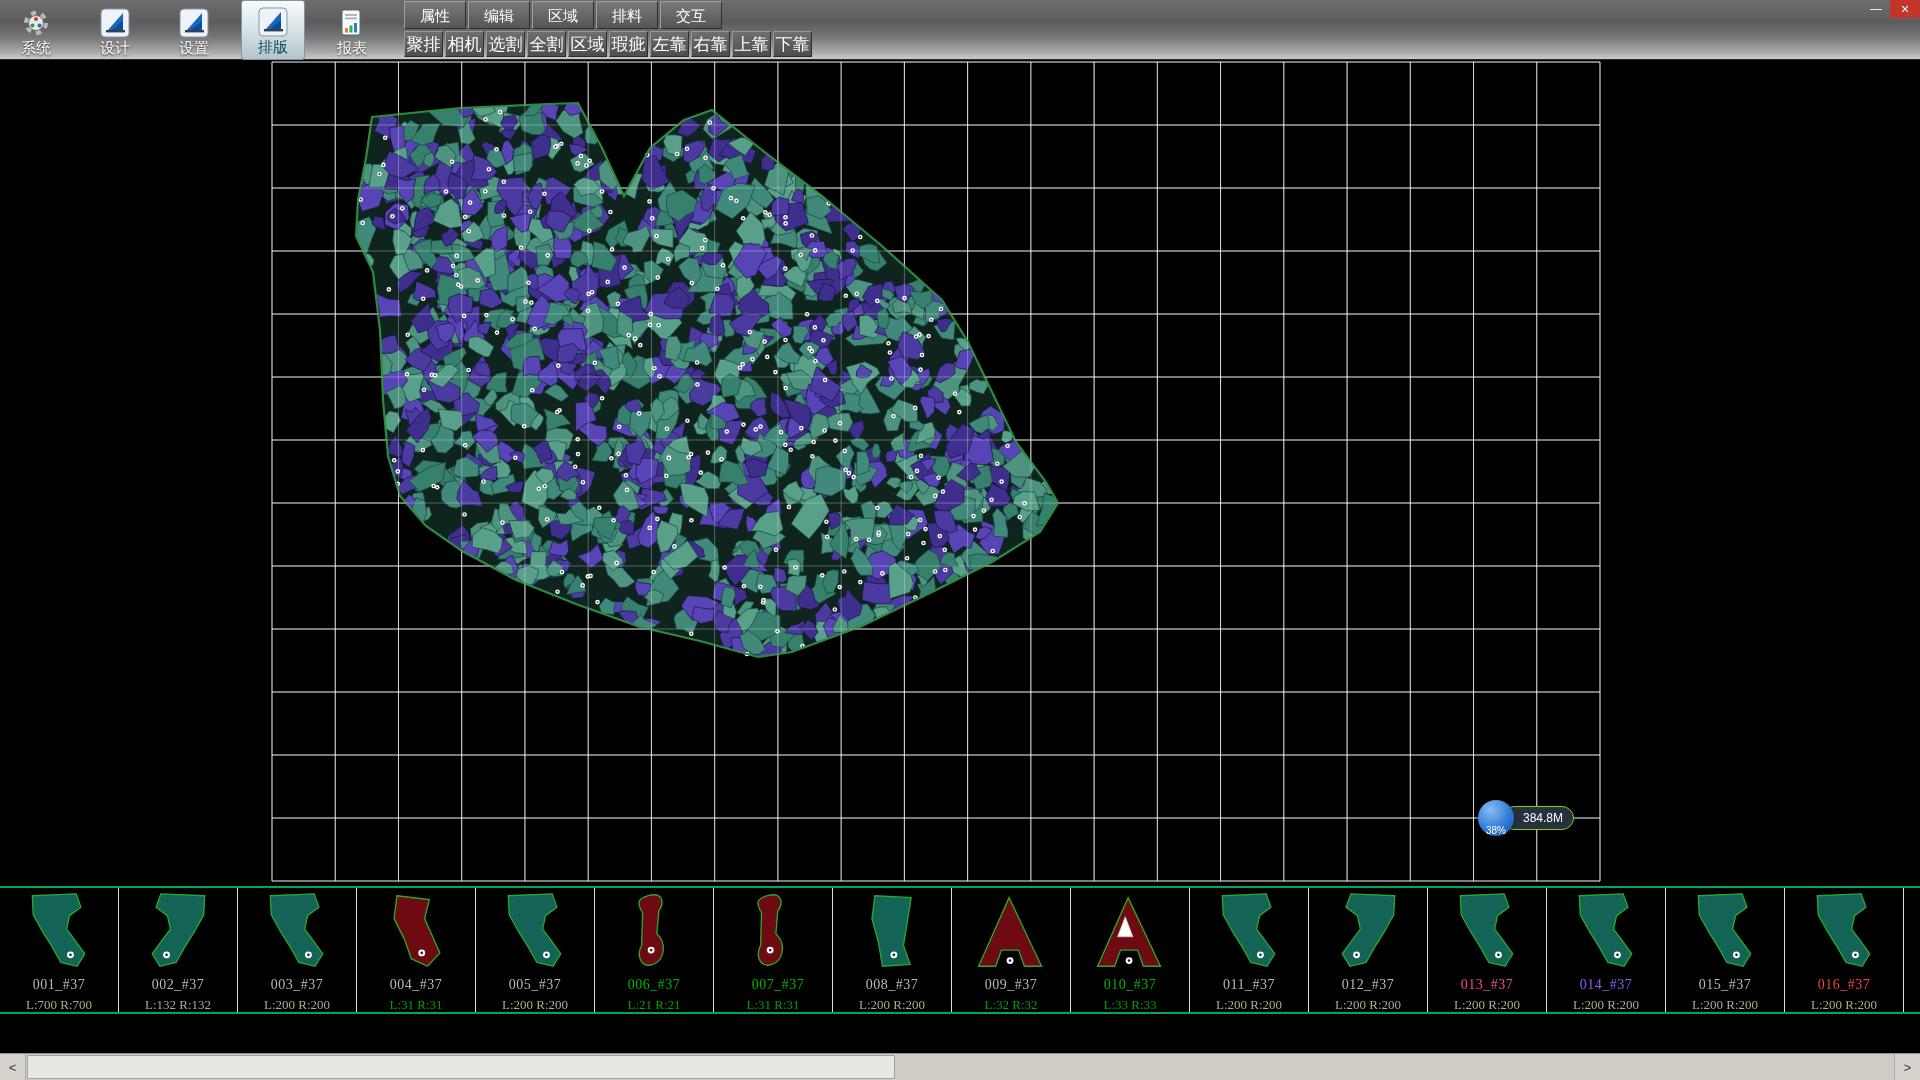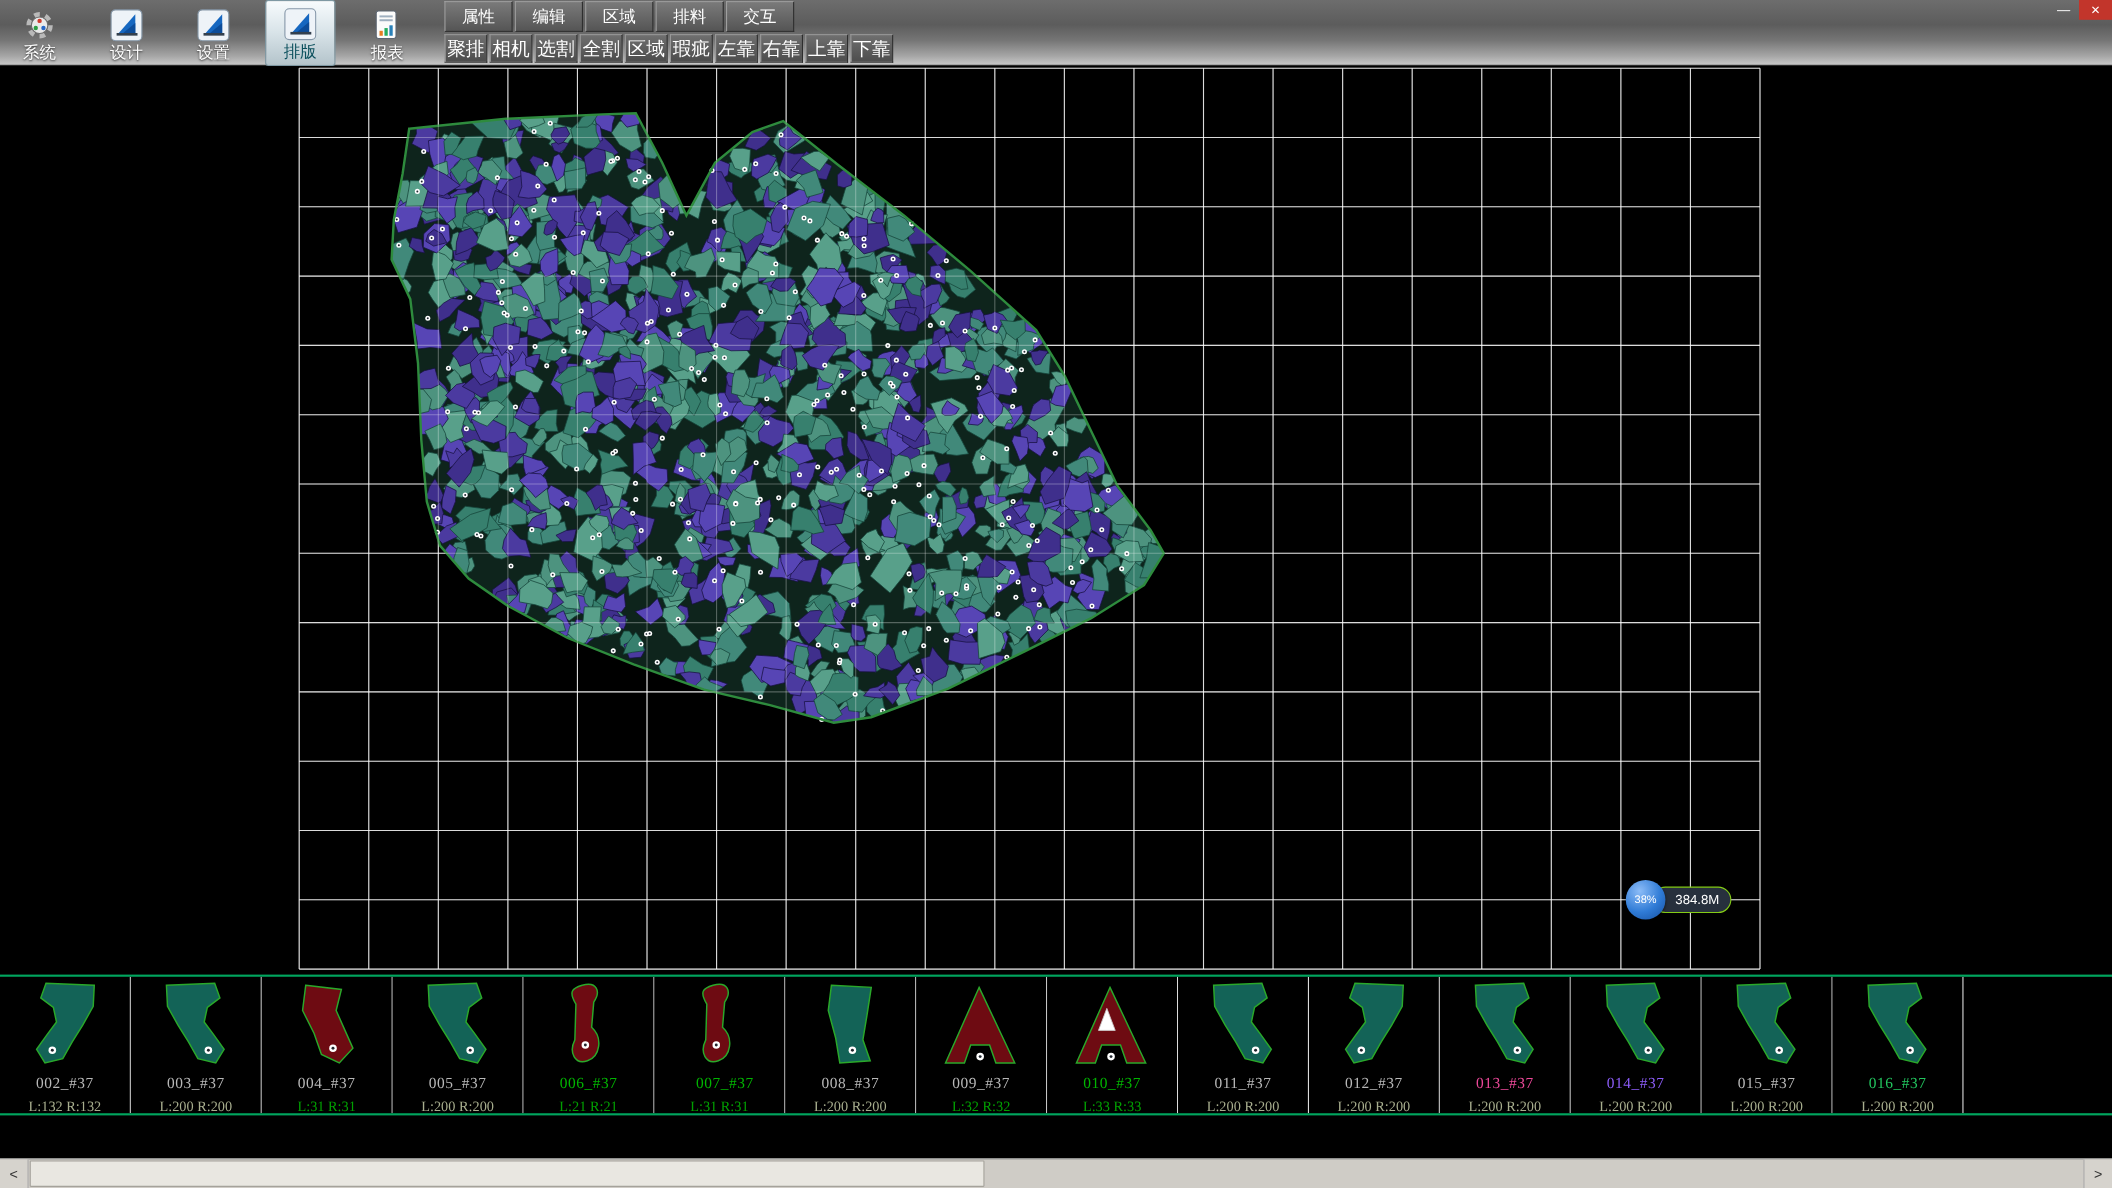--- a/index.html
+++ b/index.html
@@ -43,21 +43,21 @@
   .cell svg { margin-top:2px; }
   .p-name { font:14px "Liberation Serif", serif; letter-spacing:.5px; line-height:18px; }
   .p-lr { font:13px "Liberation Serif", serif; line-height:18px; margin-top:2px; }
 
   
   .memory-badge { position:absolute; left:1502px; top:806px; height:24px; padding:0 10px 0 20px;
     background:#27303d; border:1px solid #84cc16; border-radius:12px; color:#fff; font-size:12px;
     line-height:22px; z-index:5; }
   .progress-circle { position:absolute; left:1478px; top:800px; width:36px; height:36px;
     border-radius:50%; background:radial-gradient(circle at 35% 28%, #8cbcf7, #2f7bd6 55%, #164f9e);
-    color:#fff; font-size:10px; display:flex; align-items:center; justify-content:center; z-index:6;
+    color:#fff; font-size:10px; display:flex; align-items:flex-end; justify-content:center; z-index:6;
     box-shadow:0 1px 3px rgba(0,0,0,.6); }
 
   
   .hscroll { position:absolute; left:0; bottom:0; width:1920px; height:27px; background:#cfccc6;
     border-top:1px solid #8f8f8f; }
   .scroll-arrow { position:absolute; top:0; width:26px; height:26px; display:flex; align-items:center;
     justify-content:center; color:#333; font-size:13px; background:#d6d3cd; cursor:default; }
   .scroll-arrow.left { left:0; border-right:1px solid #aaa; }
   .scroll-arrow.right { right:0; border-left:1px solid #aaa; }
   .scroll-thumb { position:absolute; left:27px; top:1px; width:868px; height:24px; background:#e9e7e1;
@@ -1814,20 +1814,31 @@
           <line x1="272" y1="695" x2="1600" y2="695"></line>
           <line x1="272" y1="758" x2="1600" y2="758"></line>
           <line x1="272" y1="821" x2="1600" y2="821"></line>
         </g>
       </svg>
   </div>
 
   <div class="strip" id="pieceStrip">
       <div class="cell">
         <div><svg width="100" height="82" viewBox="0 0 100 86">
+            <g>
+              <path d="M22,6 L68,4 L73,18 L61,27 L58,41 L67,53 L77,67 L69,80 L52,76 L43,60 L33,44 L23,26 Z" fill="#136357" stroke="#2aa82a" stroke-width="1.4"></path>
+              <circle cx="62" cy="68" r="3.6" fill="#ffffff"></circle>
+              <circle cx="62" cy="68" r="1.4" fill="#20262e"></circle>
+            </g>
+          </svg></div>
+        <div class="p-name" style="color: rgb(184, 184, 184);">001_#37</div>
+        <div class="p-lr" style="color: rgb(168, 174, 142);">L:700 R:700</div>
+      </div>
+      <div class="cell">
+        <div><svg width="100" height="82" viewBox="0 0 100 86">
             <g transform="translate(100,0) scale(-1,1)">
               <path d="M22,6 L68,4 L73,18 L61,27 L58,41 L67,53 L77,67 L69,80 L52,76 L43,60 L33,44 L23,26 Z" fill="#136357" stroke="#2aa82a" stroke-width="1.4"></path>
               <circle cx="62" cy="68" r="3.6" fill="#ffffff"></circle>
               <circle cx="62" cy="68" r="1.4" fill="#20262e"></circle>
             </g>
           </svg></div>
         <div class="p-name" style="color: rgb(184, 184, 184);">002_#37</div>
         <div class="p-lr" style="color: rgb(168, 174, 142);">L:132 R:132</div>
       </div>
       <div class="cell">
@@ -1975,21 +1986,21 @@
         <div class="p-lr" style="color: rgb(168, 174, 142);">L:200 R:200</div>
       </div>
       <div class="cell">
         <div><svg width="100" height="82" viewBox="0 0 100 86">
             <g>
               <path d="M22,6 L68,4 L73,18 L61,27 L58,41 L67,53 L77,67 L69,80 L52,76 L43,60 L33,44 L23,26 Z" fill="#136357" stroke="#2aa82a" stroke-width="1.4"></path>
               <circle cx="62" cy="68" r="3.6" fill="#ffffff"></circle>
               <circle cx="62" cy="68" r="1.4" fill="#20262e"></circle>
             </g>
           </svg></div>
-        <div class="p-name" style="color: #22c55e;">016_#37</div>
+        <div class="p-name" style="color: #ef4444;">016_#37</div>
         <div class="p-lr" style="color: rgb(168, 174, 142);">L:200 R:200</div>
       </div>
     </div>
 
   <div class="progress-circle">
     <span>38%</span>
   </div>
   <div class="memory-badge">384.8M</div>
 
   <div class="hscroll">

